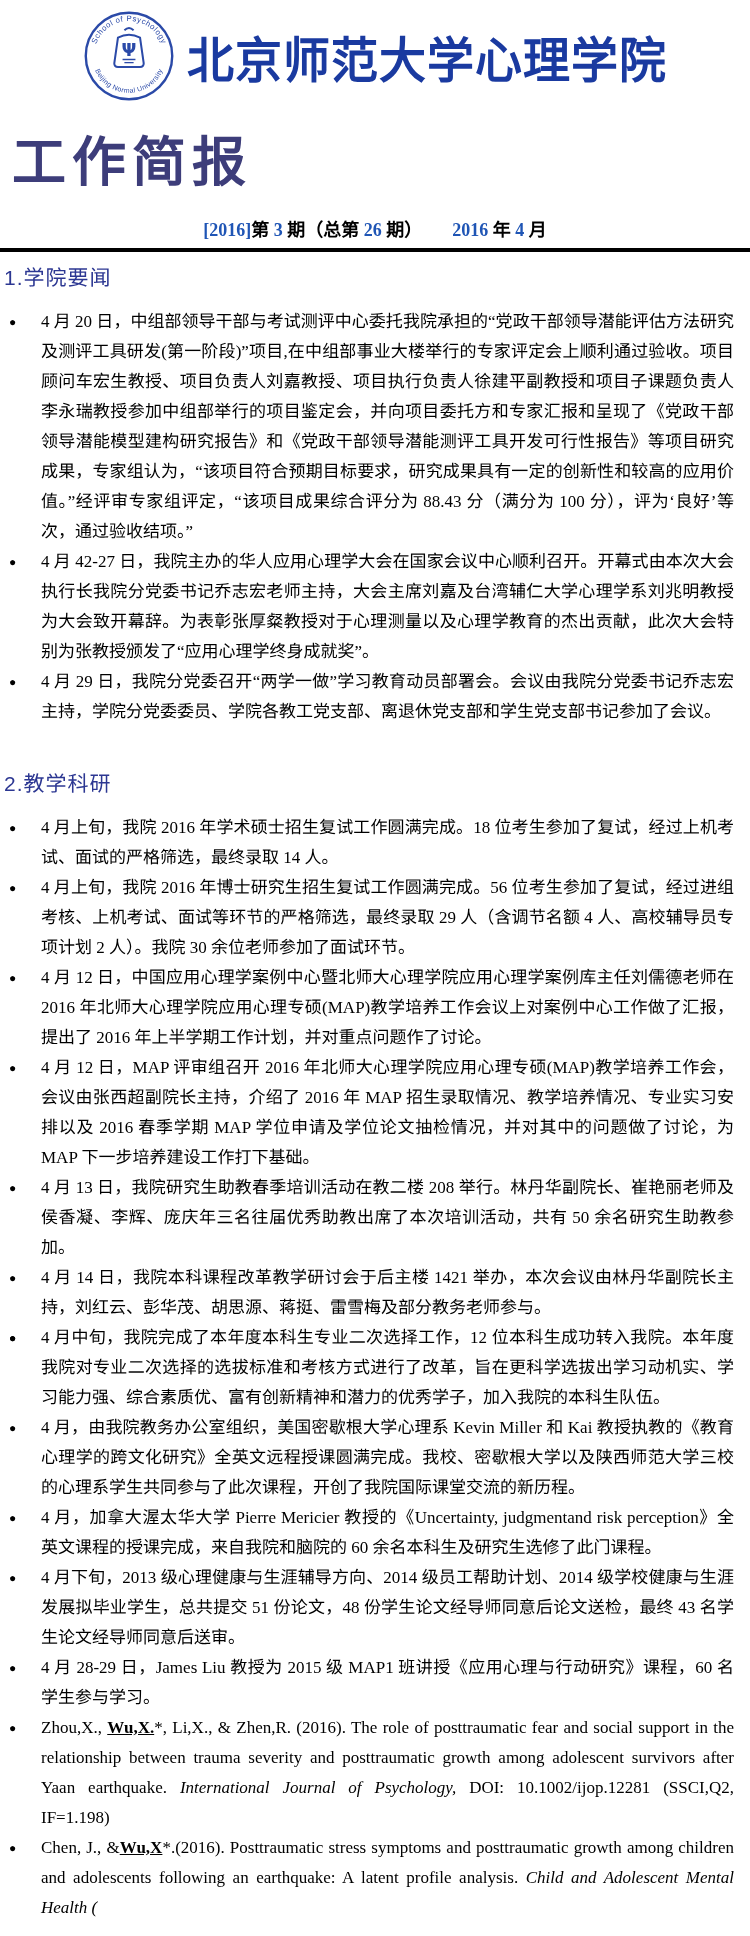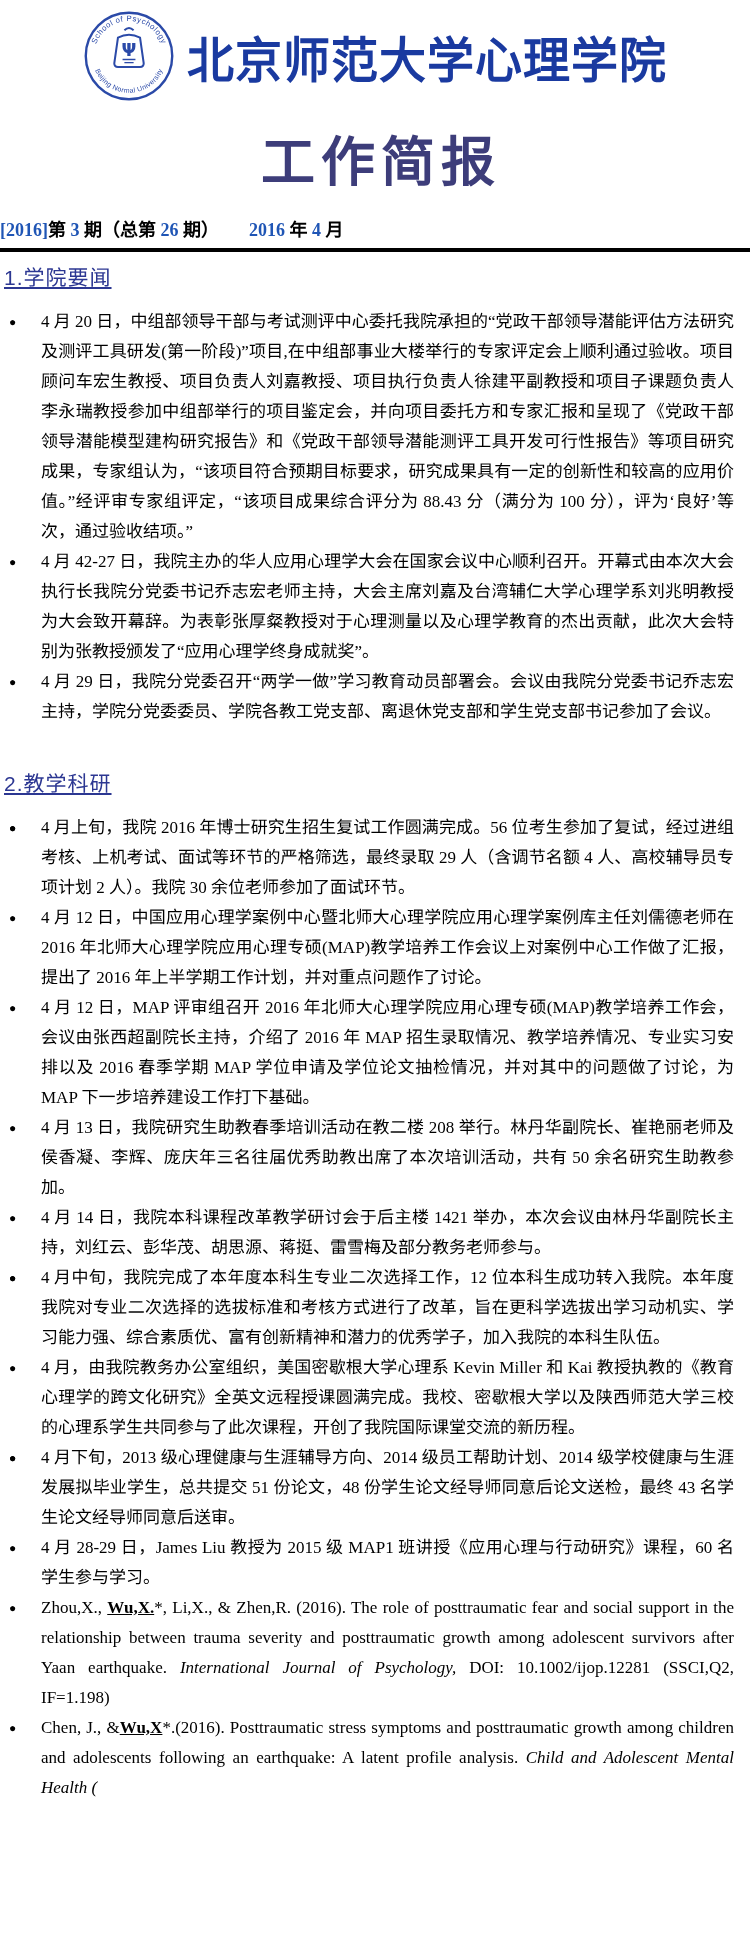--- a/index.html
+++ b/index.html
@@ -27,51 +27,50 @@
     font-weight: 900;
     color: #1a3aa0;
     letter-spacing: 1px;
     white-space: nowrap;
     transform: scaleY(1.05);
   }
 
   
   .doc-title {
     margin: 16px 0 0 12px;
-    text-align: center;
+    text-align: left;
     font-size: 54px;
     font-weight: 900;
     letter-spacing: 6px;
     color: #3d3d7a;
     font-family: "Liberation Serif", "DejaVu Serif", serif;
   }
 
   
   .issue-line {
     margin-top: 18px;
     margin-bottom: 7px;
-    text-align: left;
+    text-align: center;
     font-size: 18px;
     font-weight: bold;
     color: #000;
   }
   .issue-line .num { color: #1f55b5; }
   .issue-line .gap { display: inline-block; width: 30px; }
 
   .rule { height: 4px; background: #000; width: 100%; }
 
   
   h2.sec-heading {
     font-family: "Liberation Sans", "DejaVu Sans", sans-serif;
     font-size: 21px;
     font-weight: 500;
     color: #2c3792;
     margin: 40px 0 16px 4px;
     letter-spacing: 1px;
-    text-decoration: underline;
   }
   h2.sec-heading.first { margin-top: 9px; }
 
   ul.bullets { list-style: none; margin: 0; padding: 0; }
   ul.bullets li {
     position: relative;
     padding-left: 41px;
     padding-right: 16px;
     font-size: 17px;
     line-height: 30px;
@@ -129,30 +128,30 @@
     <ul class="bullets">
       <li><span class="dot">●</span><span>4 月 20 日，中组部领导干部与考试测评中心委托我院承担的“党政干部领导潜能评估方法研究及测评工具研发(第一阶段)”项目,在中组部事业大楼举行的专家评定会上顺利通过验收。项目顾问车宏生教授、项目负责人刘嘉教授、项目执行负责人徐建平副教授和项目子课题负责人李永瑞教授参加中组部举行的项目鉴定会，并向项目委托方和专家汇报和呈现了《党政干部领导潜能模型建构研究报告》和《党政干部领导潜能测评工具开发可行性报告》等项目研究成果，专家组认为，“该项目符合预期目标要求，研究成果具有一定的创新性和较高的应用价值。”经评审专家组评定，“该项目成果综合评分为 88.43 分（满分为 100 分），评为‘良好’等次，通过验收结项。”</span></li>
       <li><span class="dot">●</span><span>4 月 42-27 日，我院主办的华人应用心理学大会在国家会议中心顺利召开。开幕式由本次大会执行长我院分党委书记乔志宏老师主持，大会主席刘嘉及台湾辅仁大学心理学系刘兆明教授为大会致开幕辞。为表彰张厚粲教授对于心理测量以及心理学教育的杰出贡献，此次大会特别为张教授颁发了“应用心理学终身成就奖”。</span></li>
       <li><span class="dot">●</span><span>4 月 29 日，我院分党委召开“两学一做”学习教育动员部署会。会议由我院分党委书记乔志宏主持，学院分党委委员、学院各教工党支部、离退休党支部和学生党支部书记参加了会议。</span></li>
     </ul>
   </section>
 
   <section>
     <h2 class="sec-heading">2.教学科研</h2>
     <ul class="bullets">
-      <li><span class="dot">●</span></li>
+      <li><span class="dot">●</span><span>4 月上旬，我院 2016 年学术硕士招生复试工作圆满完成。18 位考生参加了复试，经过上机考试、面试的严格筛选，最终录取 14 人。</span></li>
       <li><span class="dot">●</span><span>4 月上旬，我院 2016 年博士研究生招生复试工作圆满完成。56 位考生参加了复试，经过进组考核、上机考试、面试等环节的严格筛选，最终录取 29 人（含调节名额 4 人、高校辅导员专项计划 2 人）。我院 30 余位老师参加了面试环节。</span></li>
       <li><span class="dot">●</span><span>4 月 12 日，中国应用心理学案例中心暨北师大心理学院应用心理学案例库主任刘儒德老师在 2016 年北师大心理学院应用心理专硕(MAP)教学培养工作会议上对案例中心工作做了汇报，提出了 2016 年上半学期工作计划，并对重点问题作了讨论。</span></li>
       <li><span class="dot">●</span><span>4 月 12 日，MAP 评审组召开 2016 年北师大心理学院应用心理专硕(MAP)教学培养工作会，会议由张西超副院长主持，介绍了 2016 年 MAP 招生录取情况、教学培养情况、专业实习安排以及 2016 春季学期 MAP 学位申请及学位论文抽检情况，并对其中的问题做了讨论，为 MAP 下一步培养建设工作打下基础。</span></li>
       <li><span class="dot">●</span><span>4 月 13 日，我院研究生助教春季培训活动在教二楼 208 举行。林丹华副院长、崔艳丽老师及侯香凝、李辉、庞庆年三名往届优秀助教出席了本次培训活动，共有 50 余名研究生助教参加。</span></li>
       <li><span class="dot">●</span><span>4 月 14 日，我院本科课程改革教学研讨会于后主楼 1421 举办，本次会议由林丹华副院长主持，刘红云、彭华茂、胡思源、蒋挺、雷雪梅及部分教务老师参与。</span></li>
       <li><span class="dot">●</span></li>
       <li><span class="dot">●</span><span>4 月中旬，我院完成了本年度本科生专业二次选择工作，12 位本科生成功转入我院。本年度我院对专业二次选择的选拔标准和考核方式进行了改革，旨在更科学选拔出学习动机实、学习能力强、综合素质优、富有创新精神和潜力的优秀学子，加入我院的本科生队伍。</span></li>
       <li><span class="dot">●</span><span>4 月，由我院教务办公室组织，美国密歇根大学心理系 Kevin Miller 和 Kai 教授执教的《教育心理学的跨文化研究》全英文远程授课圆满完成。我校、密歇根大学以及陕西师范大学三校的心理系学生共同参与了此次课程，开创了我院国际课堂交流的新历程。</span></li>
-      <li><span class="dot">●</span></li>
+      <li><span class="dot">●</span><span>4 月，加拿大渥太华大学 Pierre Mericier 教授的《Uncertainty, judgmentand risk perception》全英文课程的授课完成，来自我院和脑院的 60 余名本科生及研究生选修了此门课程。</span></li>
       <li><span class="dot">●</span><span>4 月下旬，2013 级心理健康与生涯辅导方向、2014 级员工帮助计划、2014 级学校健康与生涯发展拟毕业学生，总共提交 51 份论文，48 份学生论文经导师同意后论文送检，最终 43 名学生论文经导师同意后送审。</span></li>
       <li><span class="dot">●</span><span>4 月 28-29 日，James Liu 教授为 2015 级 MAP1 班讲授《应用心理与行动研究》课程，60 名学生参与学习。</span></li>
 
       <li><span class="dot">●</span><span><span>Zhou,X., </span><span class="bu">Wu,X.</span><span>*, Li,X., &amp; Zhen,R. (2016). The role of posttraumatic fear and social support in the relationship between trauma severity and posttraumatic growth among adolescent survivors after Yaan earthquake. </span><span class="it">International Journal of Psychology,</span><span> DOI: 10.1002/ijop.12281 (SSCI,Q2, IF=1.198)</span></span></li>
       <li><span class="dot">●</span><span><span>Chen, J., &amp;</span><span class="bu">Wu,X</span><span>*.(2016). Posttraumatic stress symptoms and posttraumatic growth among children and adolescents following an earthquake: A latent profile analysis. </span><span class="it">Child and Adolescent Mental Health (</span></span></li>
     </ul>
   </section>
 
 </div>
 

